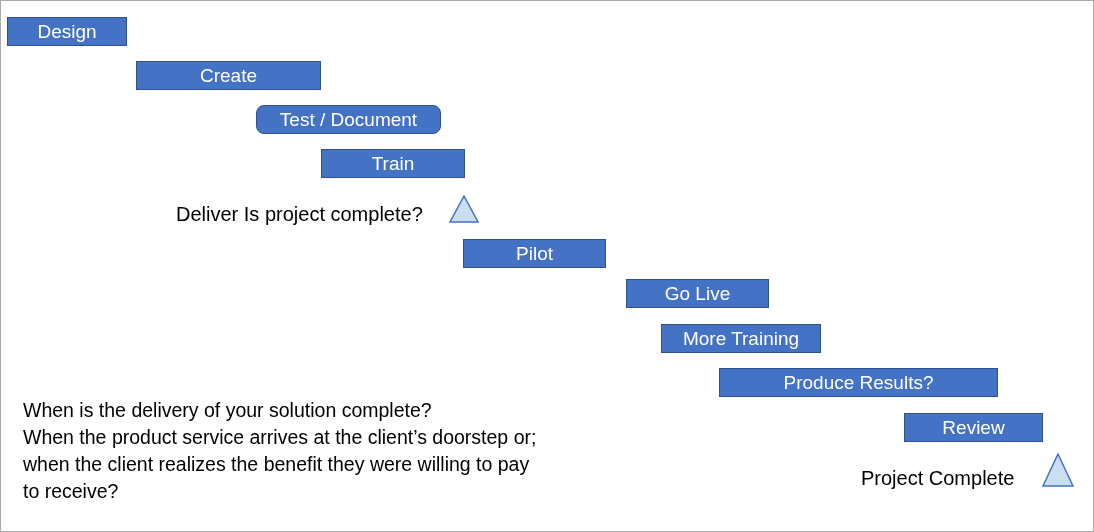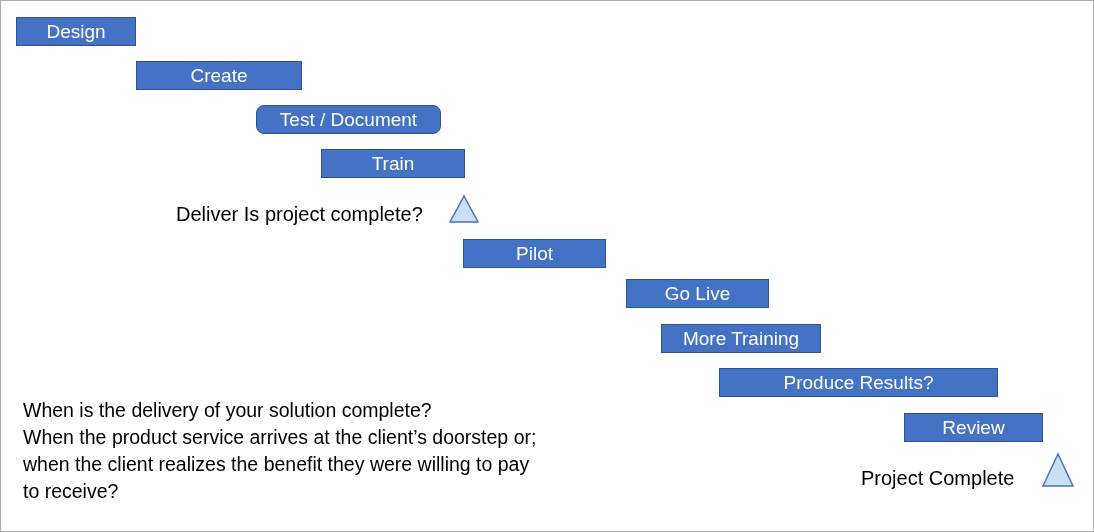--- a/index.html
+++ b/index.html
@@ -42,24 +42,24 @@
     font-size: 19.5px;
     line-height: 27px;
     white-space: nowrap;
   }
 </style>
 </head>
 <body>
 
 <div class="canvas">
 
-  <div class="bar" style="left:15px;  top:16px;  width:120px;">
+  <div class="bar" style="left:6px;  top:16px;  width:120px;">
       <span>Design</span>
     </div>
-  <div class="bar" style="left:135px; top:60px;  width:166px;">
+  <div class="bar" style="left:135px; top:60px;  width:185px;">
       <span>Create</span>
     </div>
   <div class="bar" style="left:255px; top:104px; width:185px;border-radius:8px;">
       <span>Test / Document</span>
     </div>
   <div class="bar" style="left:320px; top:148px; width:144px;">
       <span>Train</span>
     </div>
 
   <div class="milestone-text" style="left:175px; top:202px;">Deliver Is project complete?</div>

